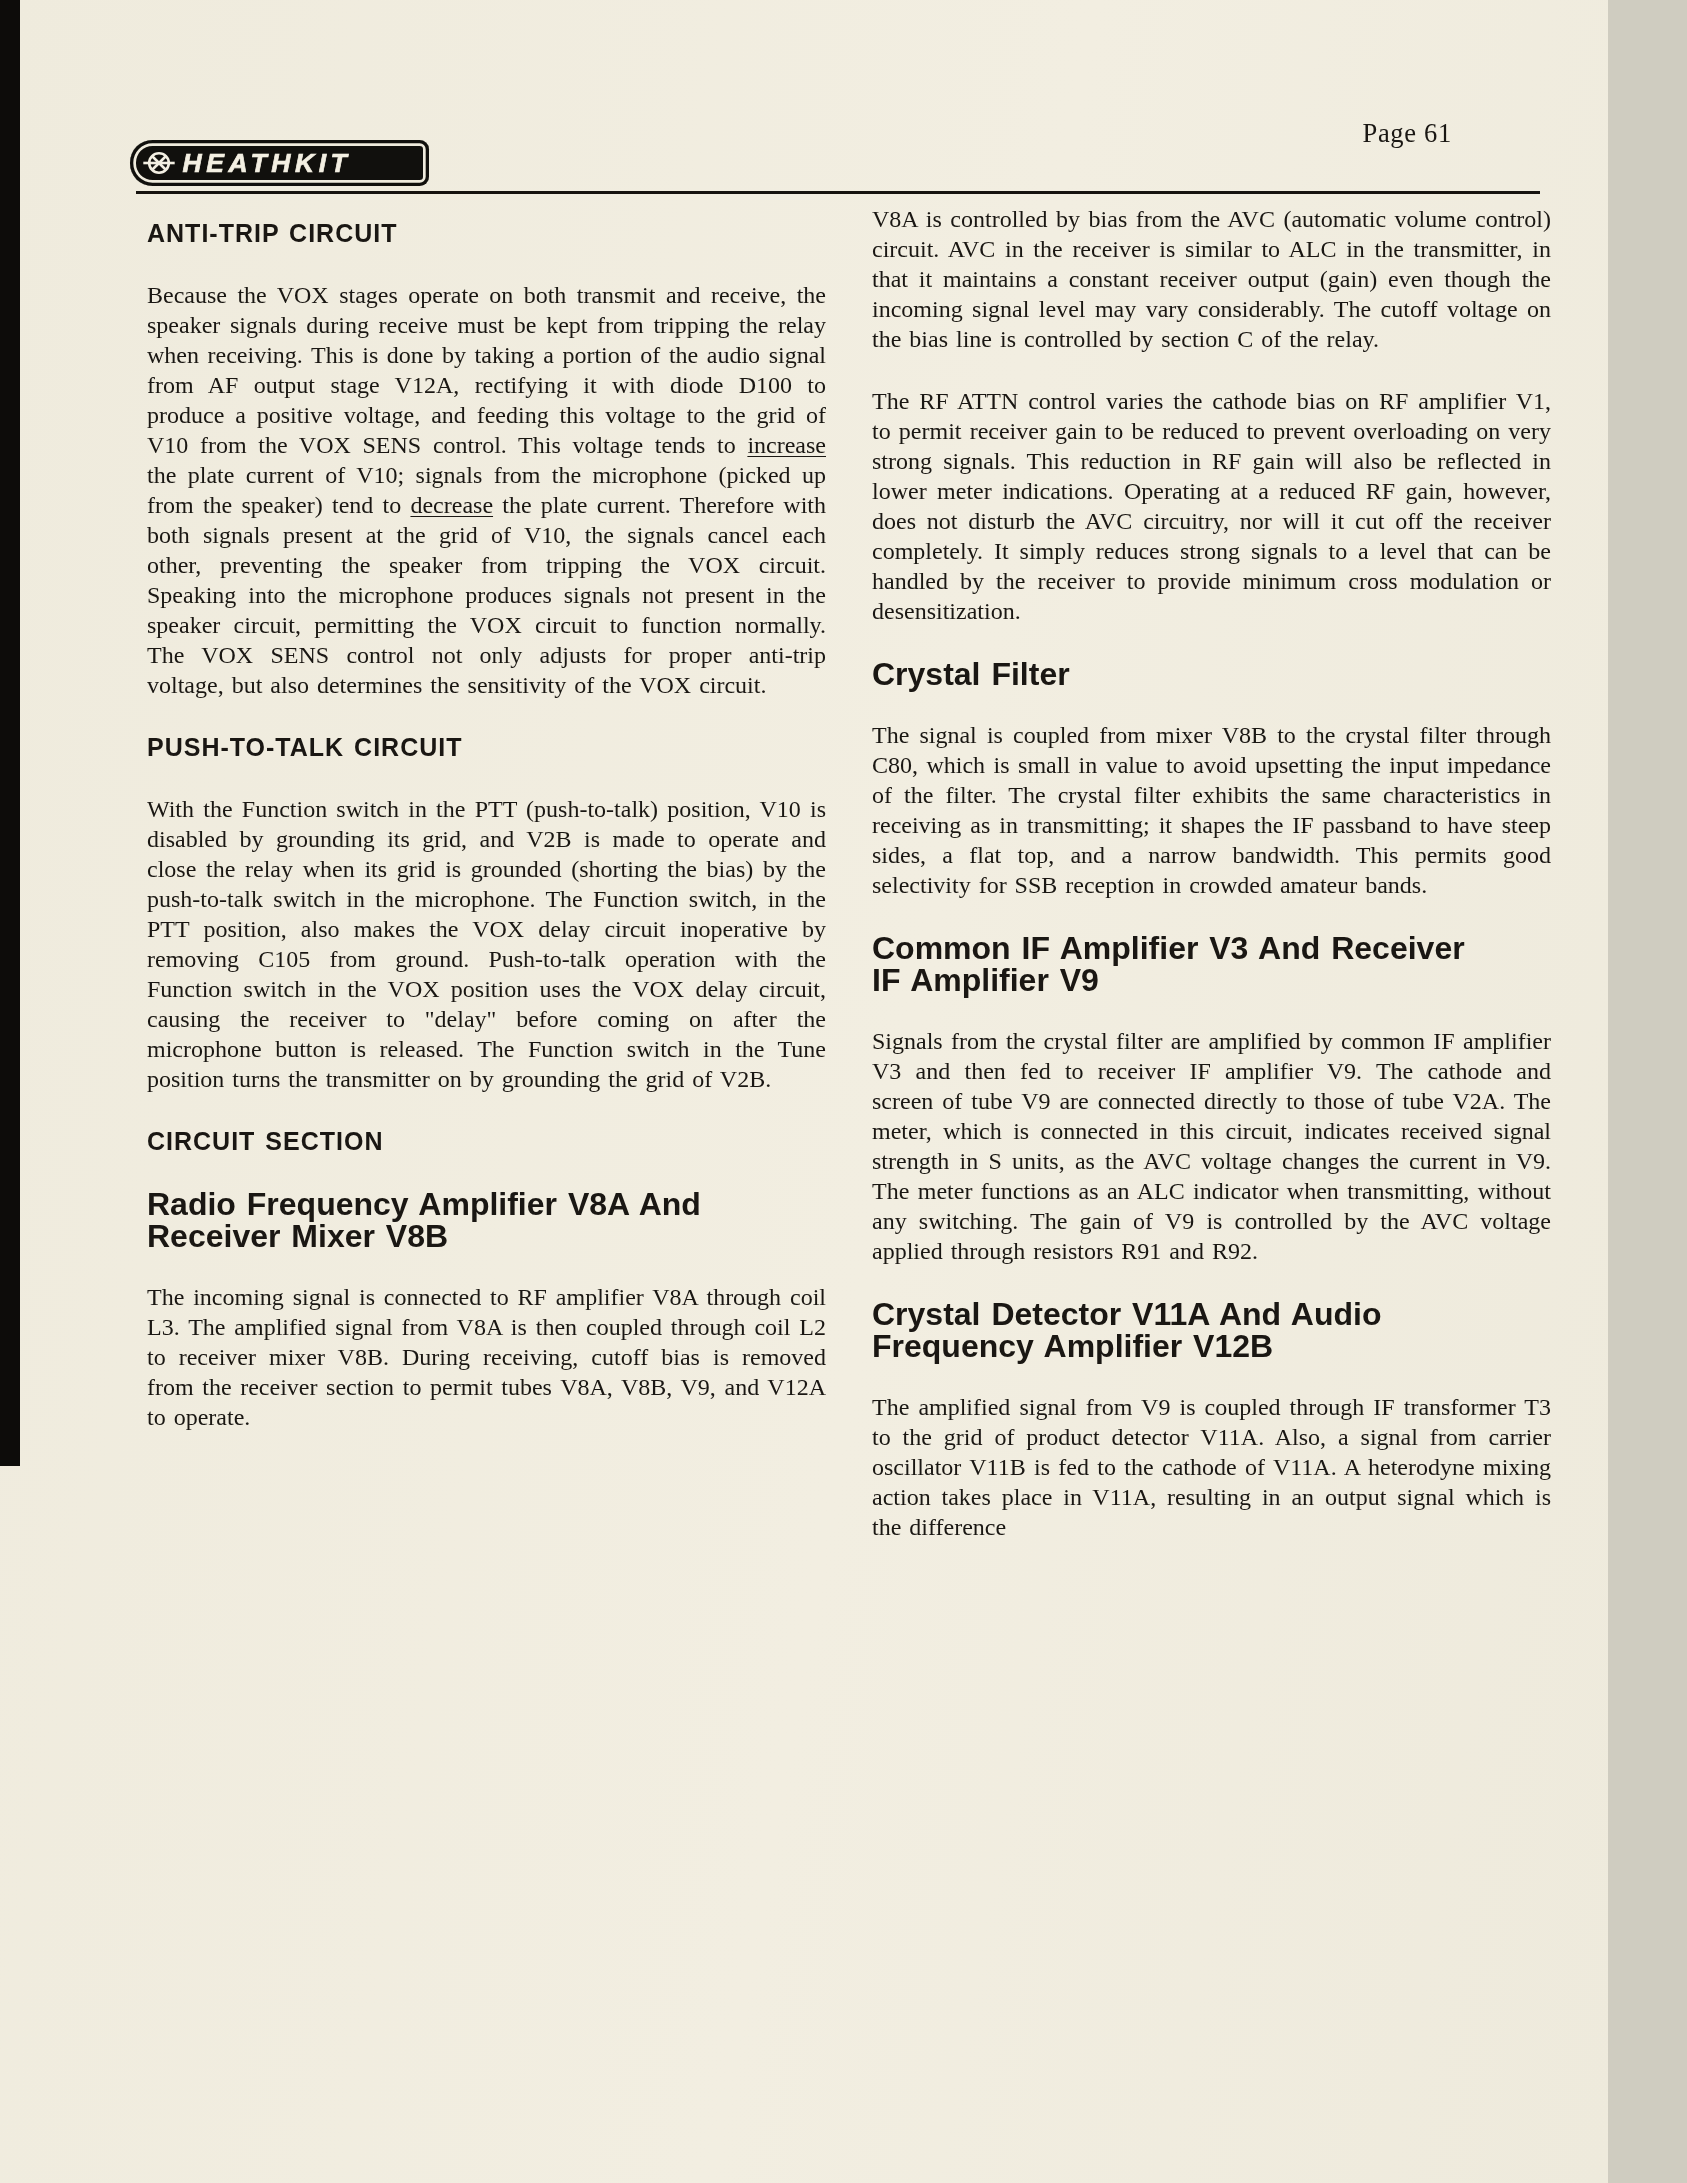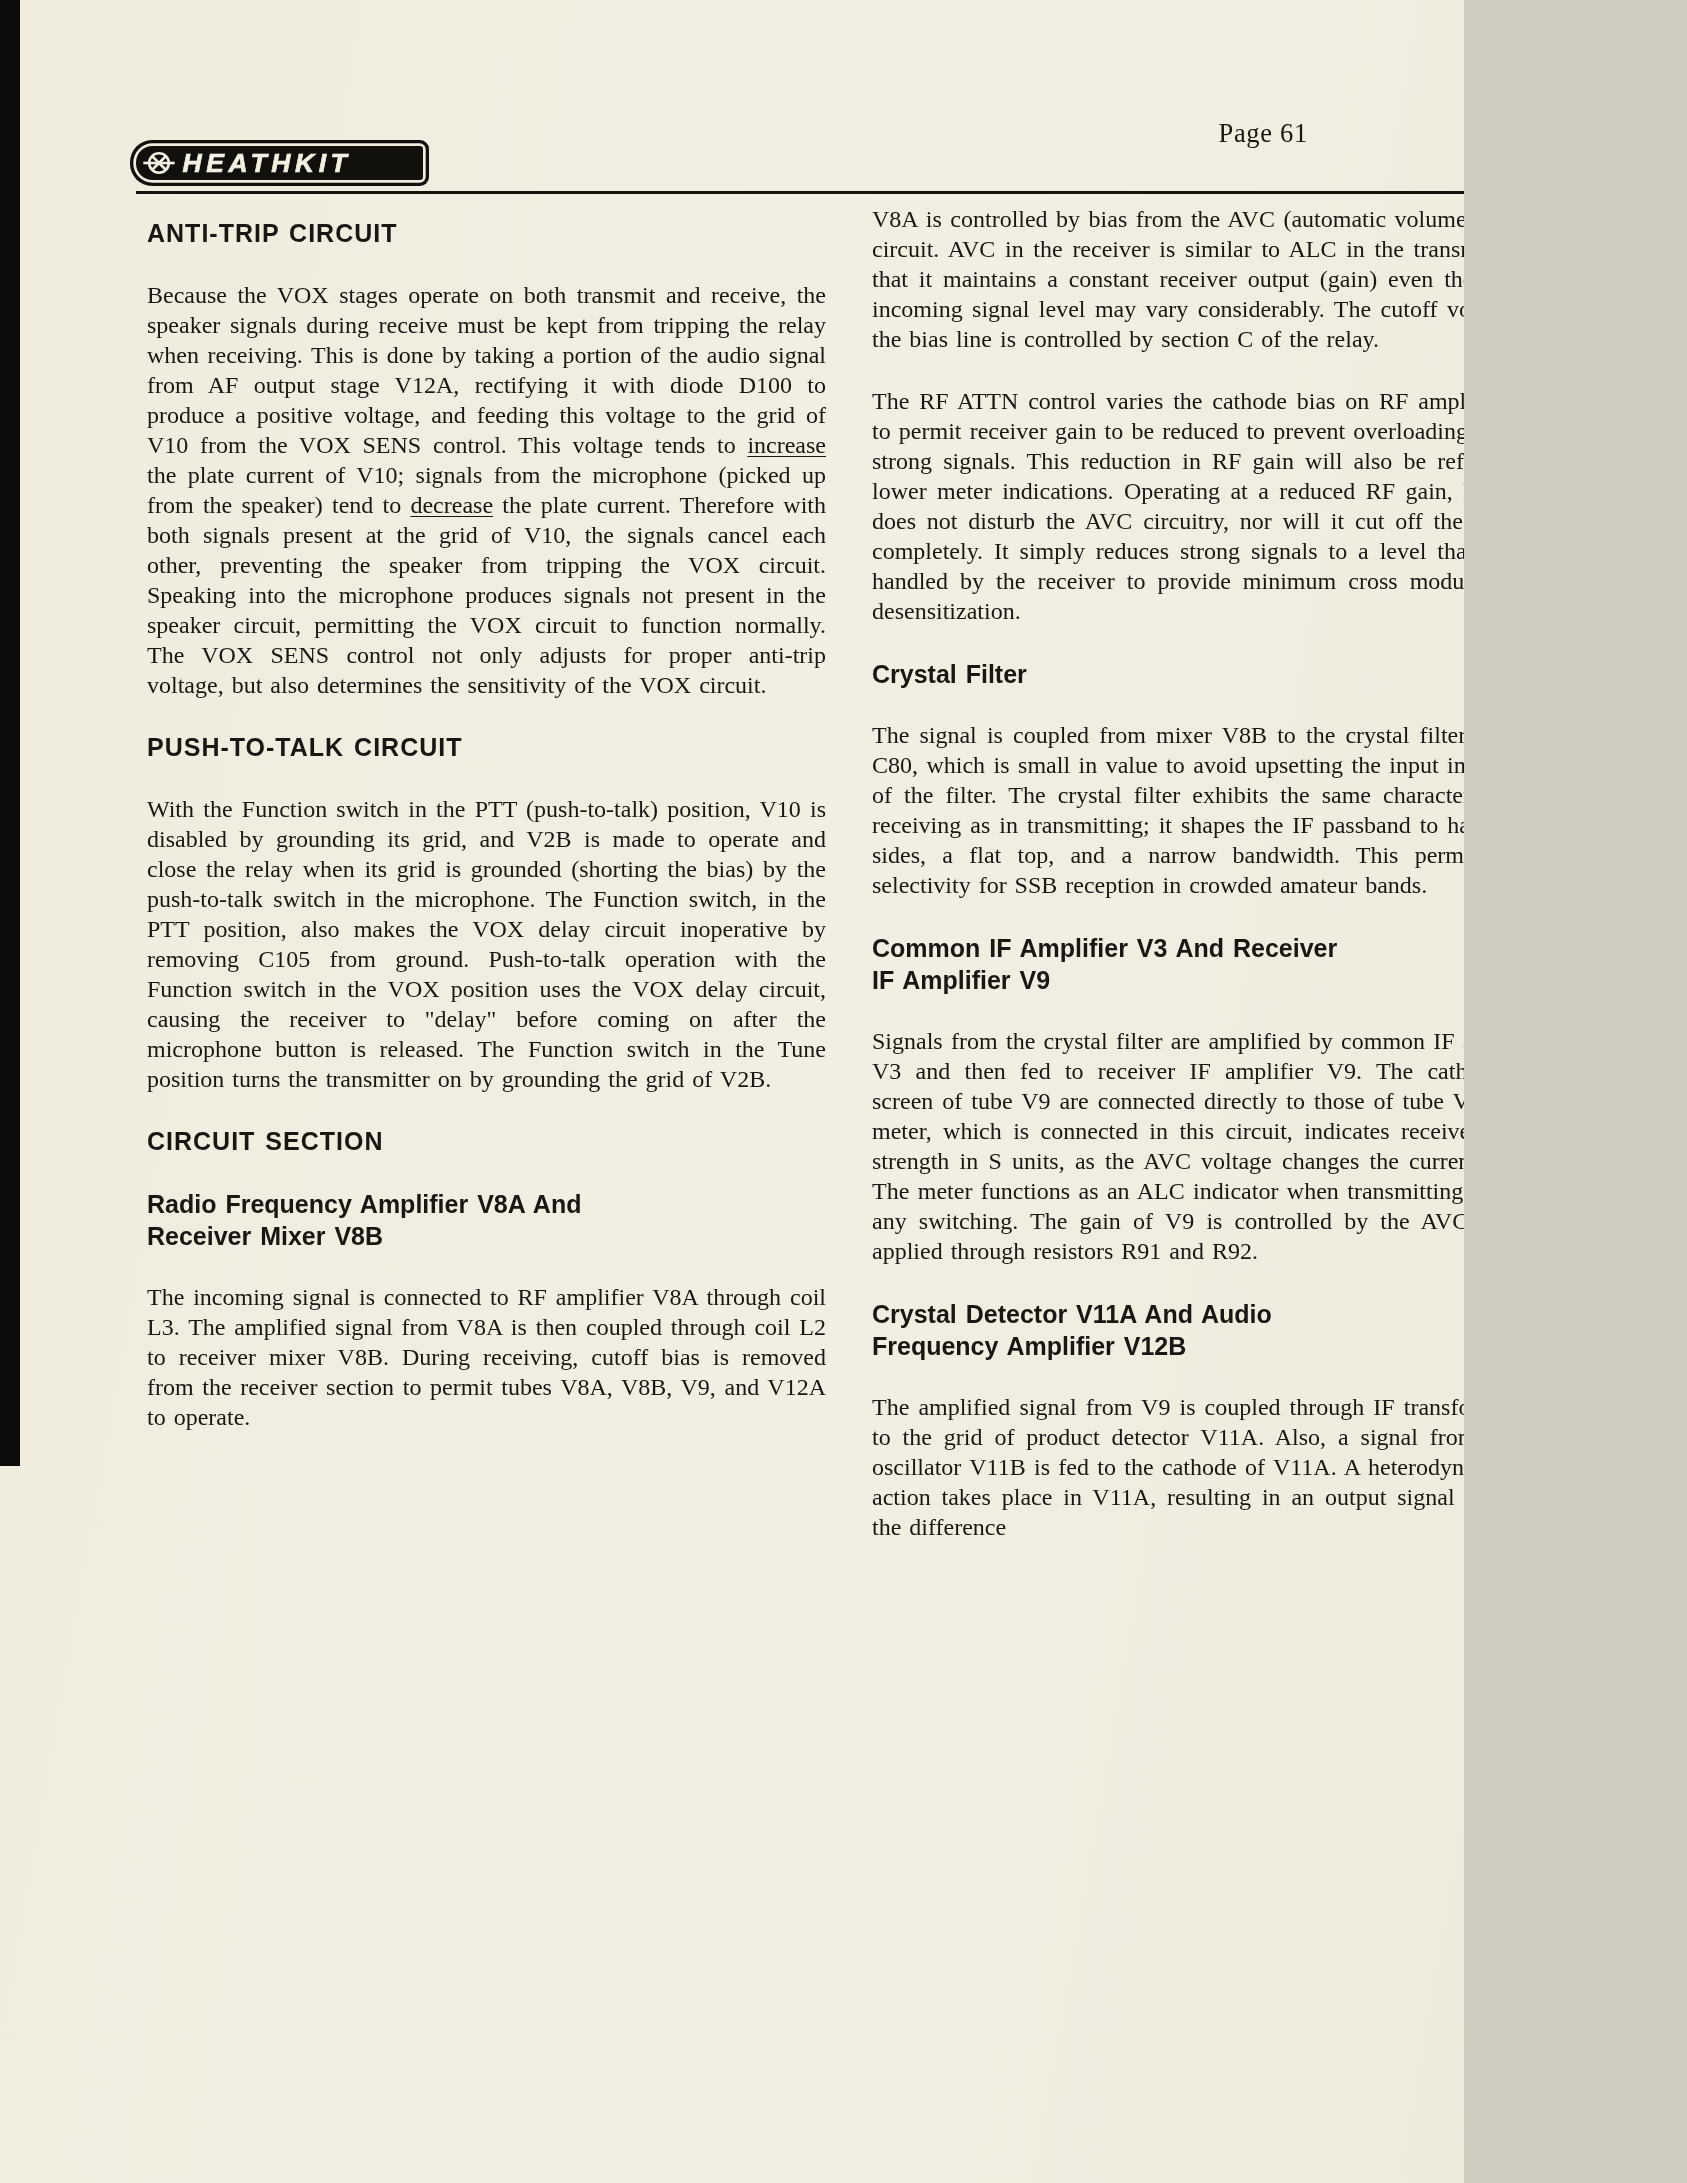--- a/index.html
+++ b/index.html
@@ -1,19 +1,19 @@
 <!DOCTYPE html>
 <html style="font-size:10.6px"><head>
 <meta charset="utf-8">
 <style>
   html, body { margin: 0; padding: 0; background: #cfccc0; }
 
   .page {
     position: relative;
-    width: 1464px;
+    width: 1608px;
     height: 2183px;
     background: linear-gradient(100deg, #efebdd 0%, #f2eee1 55%, #eeeadc 100%);
     color: #1a1713;
     font-family: "Liberation Serif", "DejaVu Serif", serif;
     overflow: hidden;
   }
 
   
   .binding-strip {
     position: absolute;
@@ -85,21 +85,21 @@
     font-weight: bold;
     font-size: 25px;
     letter-spacing: 1px;
     margin: 0 0 32px 0;
     text-align: left;
   }
 
   .heading-sub {
     font-family: "Liberation Sans", "DejaVu Sans", sans-serif;
     font-weight: bold;
-    font-size: 25px;
+    font-size: 32px;
     line-height: 32px;
     margin: 30px 0 30px 0;
     white-space: pre-line;
     text-align: left;
   }
 
   u { text-underline-offset: 3.3px; text-decoration-thickness: 1.3px; }
 </style>
 </head>
 <body>

